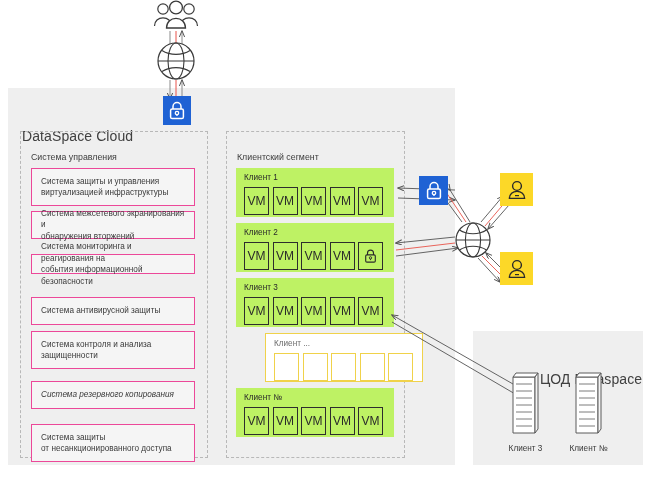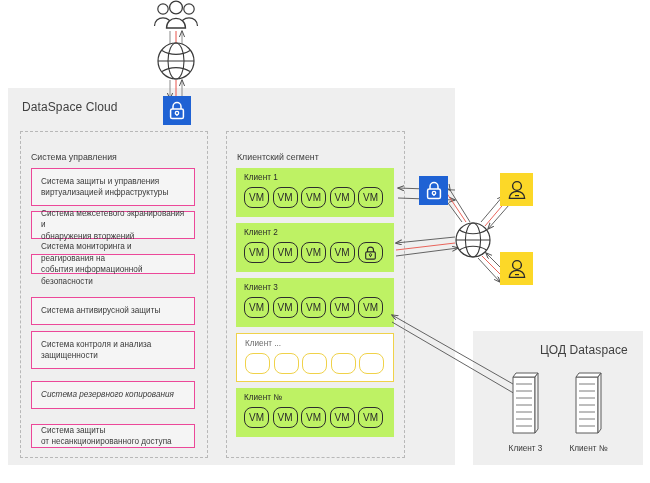--- a/index.html
+++ b/index.html
@@ -25,23 +25,24 @@
     left: 8px; top: 88px; width: 447px; height: 377px;
     background: #efefef;
   }
   .dc-panel {
     left: 473px; top: 331px; width: 170px; height: 134px;
     background: #efefef;
   }
   .panel-title {
     position: absolute;
     color: #404040;
-    font-size: 12px;
+    font-size: 14px;
     letter-spacing: .1px;
     white-space: nowrap;
+    margin-top: 28px;
   }
   .cloud-title { left: 22px; top: 100px; }
   .dc-title    { left: 540px; top: 343px; }
 
   
   .seg {
     border: 1px dashed #b8b8b8;
     background: transparent;
   }
   .seg-mgmt   { left: 20px;  top: 131px; width: 186px; height: 325px; }
@@ -77,45 +78,46 @@
   .client-row {
     position: absolute;
     left: 236px;
     width: 158px;
     background: #bef264;
     box-sizing: border-box;
   }
   .client-row.empty {
     background: #ffffff;
     border: 1px solid #f0d24a;
+    margin-left: 29px;
   }
   .client-row .cname {
     position: absolute;
     left: 8px; top: 5px;
     color: #2a2a2a;
     font-size: 8.2px;
     white-space: nowrap;
   }
   .client-row.empty .cname { color: #6d6d6d; }
   .vm-strip {
     position: absolute;
     left: 8px; top: 19px;
     display: flex;
     gap: 3.5px;
   }
   .vm {
-    width: 25px; height: 21px;
+    width: 25px; height: 28px;
     border: 1px solid #2d2d2d;
-    border-radius: 8px;
+    border-radius: 0;
     box-sizing: border-box;
     display: flex;
     align-items: center;
     justify-content: center;
     color: #2a2a2a;
-    font-size: 10px;
+    font-size: 12px;
     background: transparent;
   }
   .vm.empty-vm {
     border-color: #f0d24a;
     background: #ffffff;
   }
 
   
   .tile {
     position: absolute;
@@ -172,21 +174,21 @@
       </div>
       <div class="sys-box" style="top: 297px; height: 28px;">
         <span>Система антивирусной защиты</span>
       </div>
       <div class="sys-box" style="top: 331px; height: 38px;">
         <span>Система контроля и анализа<br>защищенности</span>
       </div>
       <div class="sys-box" style="top: 381px; height: 28px; font-style: italic;">
         <span>Система резервного копирования</span>
       </div>
-      <div class="sys-box" style="top: 424px; height: 24px; align-items: center;">
+      <div class="sys-box" style="top: 424px; height: 38px; align-items: center;">
         <span>Система защиты<br>от несанкционированного доступа</span>
       </div>
     </div>
 
   <div id="client-rows">
       <div class="client-row" style="top: 168px; height: 49px;">
         <div class="cname">Клиент 1</div>
         <div class="vm-strip">
           <div class="vm">VM</div>
           <div class="vm">VM</div>

